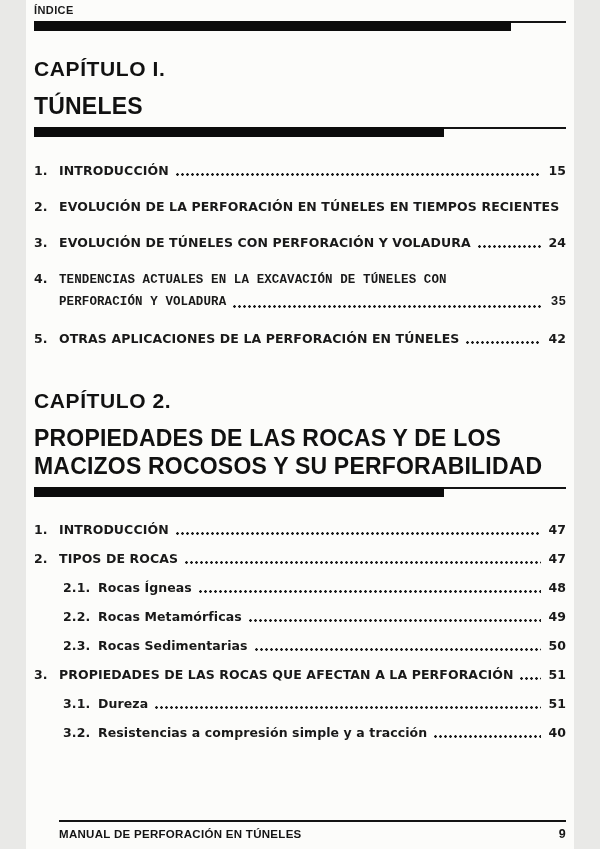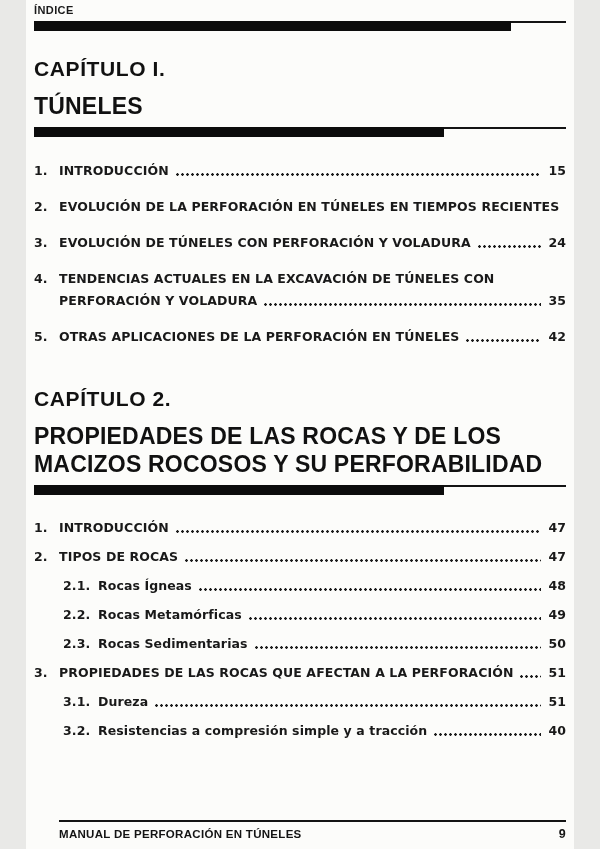--- a/index.html
+++ b/index.html
@@ -67,21 +67,21 @@
     align-self: flex-end;
     height: 3px;
     margin: 0 5px 3px 7px;
     background-image: radial-gradient(circle at 1.5px 1.5px, #1c1c1c 1.15px, transparent 1.5px);
     background-size: 5px 3px;
     background-repeat: repeat-x;
     background-position: left bottom;
   }
   .entry .pg { flex: 0 0 auto; min-width: 20px; text-align: right; }
   
-  .entry .wrapbody { flex: 1 1 auto; min-width: 0; }
+  .entry .wrapbody { flex: 1 1 auto; min-width: 0; font-family: Liberation Mono, monospace; }
   .entry .wrapbody .l1 { margin-bottom: 5px; white-space: nowrap; }
   .entry .wrapbody .l2row { display: flex; align-items: baseline; }
 
   
   .footer {
     position: absolute;
     left: 8px; right: 8px; top: 820px;
     border-top: 2px solid #141414;
     padding-top: 5px;
     display: flex;

